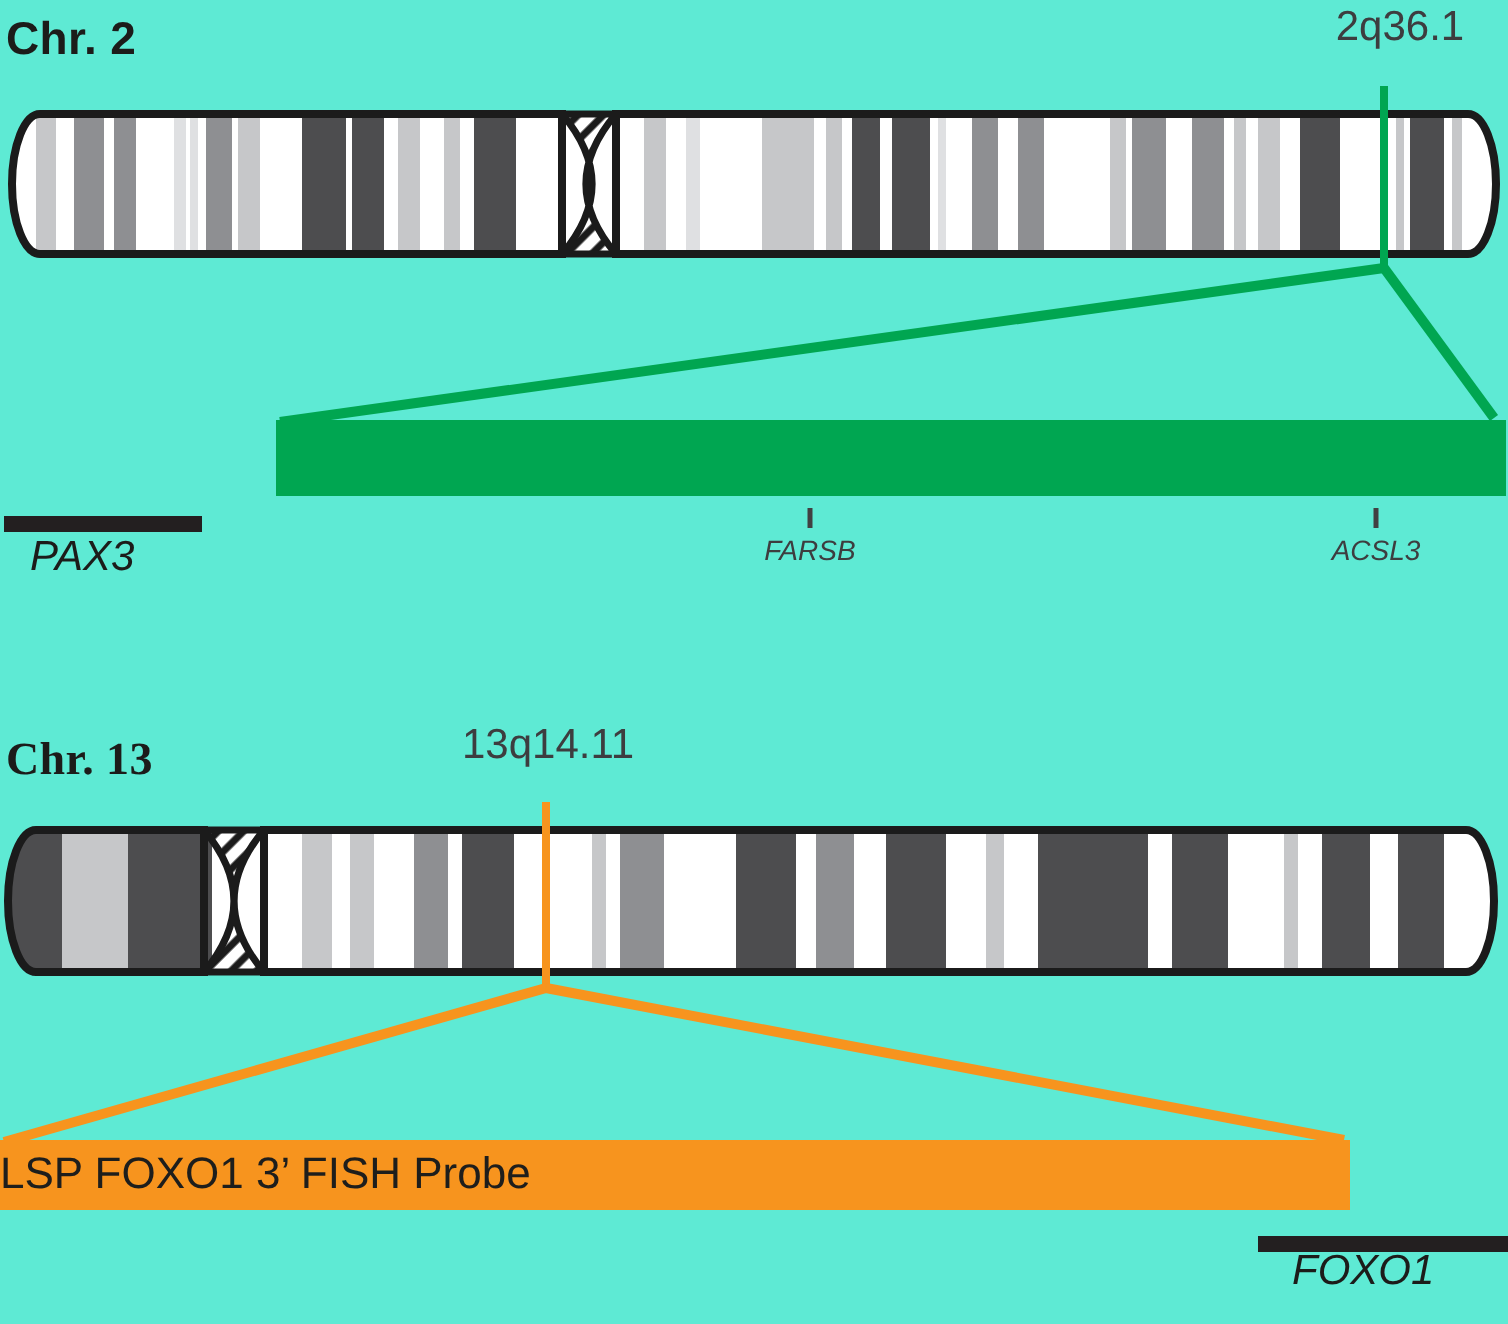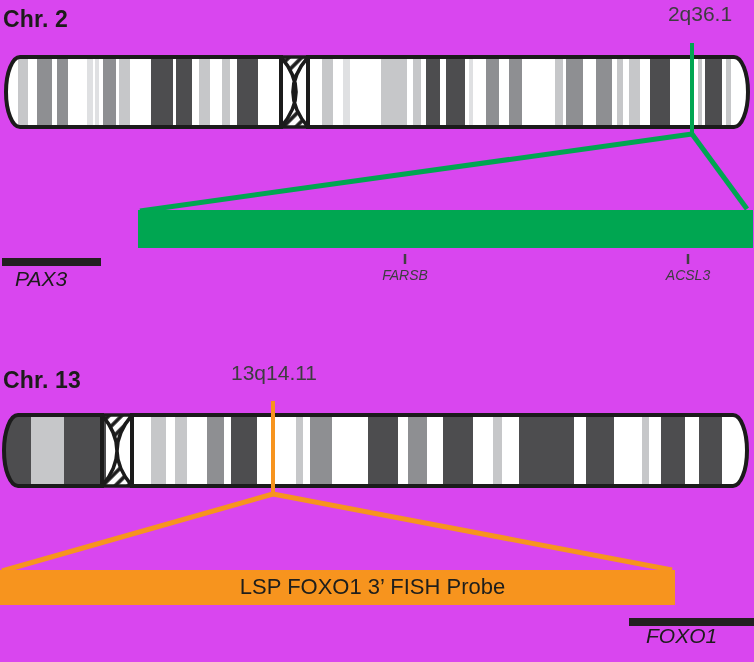--- a/index.html
+++ b/index.html
@@ -1,32 +1,32 @@
 <!DOCTYPE html>
 <html><head>
 <meta charset="utf-8">
 <title>FISH Probe Diagram</title>
 <style>
   html,body{margin:0;padding:0;background:#fff;}
-  .wrap{position:relative;width:754px;height:662px;background:#d946ef;
+  .wrap{position:relative;width:754px;height:662px;background:#5eead4;
         font-family:"Liberation Sans",sans-serif;color:#231f20;overflow:hidden;}
   #diagram-svg{position:absolute;left:0;top:0;}
   .t{position:absolute;white-space:nowrap;line-height:1.15;}
   .chr-label{font-size:23px;font-weight:bold;letter-spacing:.2px;color:#1c1c1a;}
   #chr2-label{left:3px;top:6px;}
-  #chr13-label{left:3px;top:367px;}
+  #chr13-label{left:3px;top:367px;font-family:Liberation Serif, serif;}
   .band-label{font-size:21px;color:#3d3d3f;}
   #band2-label{left:650px;top:2px;width:100px;text-align:center;}
   #band13-label{left:221px;top:361px;width:106px;text-align:center;}
   .kb-label{font-size:21px;color:#2a2a2a;}
   #kb2-label{left:549px;top:179px;width:106px;text-align:center;}
   #kb13-label{left:228px;top:538px;width:108px;text-align:center;}
   .probe-label{font-size:22px;color:#1e1e1c;}
   #probe2-label{left:138px;top:215px;width:615px;text-align:center;}
-  #probe13-label{left:0px;top:574px;width:745px;text-align:center;}
+  #probe13-label{left:0px;top:574px;width:745px;}
   .marker-label{font-size:14px;font-style:italic;color:#3d3d3f;width:100px;text-align:center;}
   #farsb-label{left:355px;top:267px;}
   #acsl3-label{left:638px;top:267px;}
   .gene-label{font-size:21px;font-style:italic;color:#1c1c1a;}
   #gene2-label{left:15px;top:267px;}
   #gene13-label{left:646px;top:624px;text-align:right;}
 </style>
 </head>
 <body>
 

